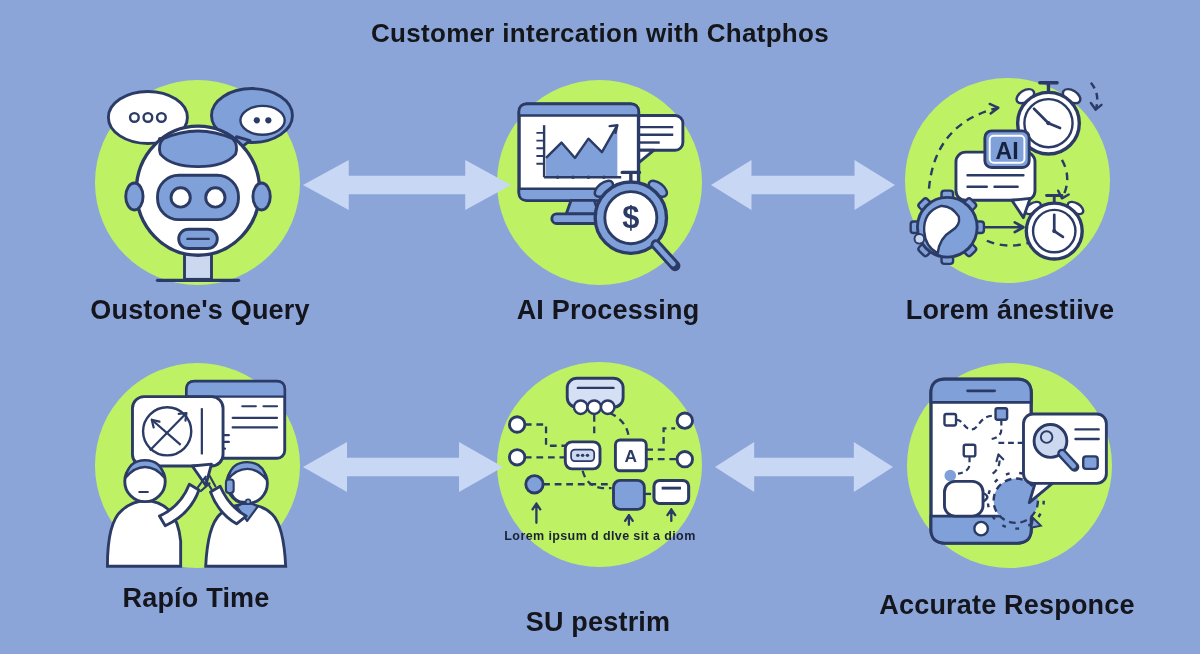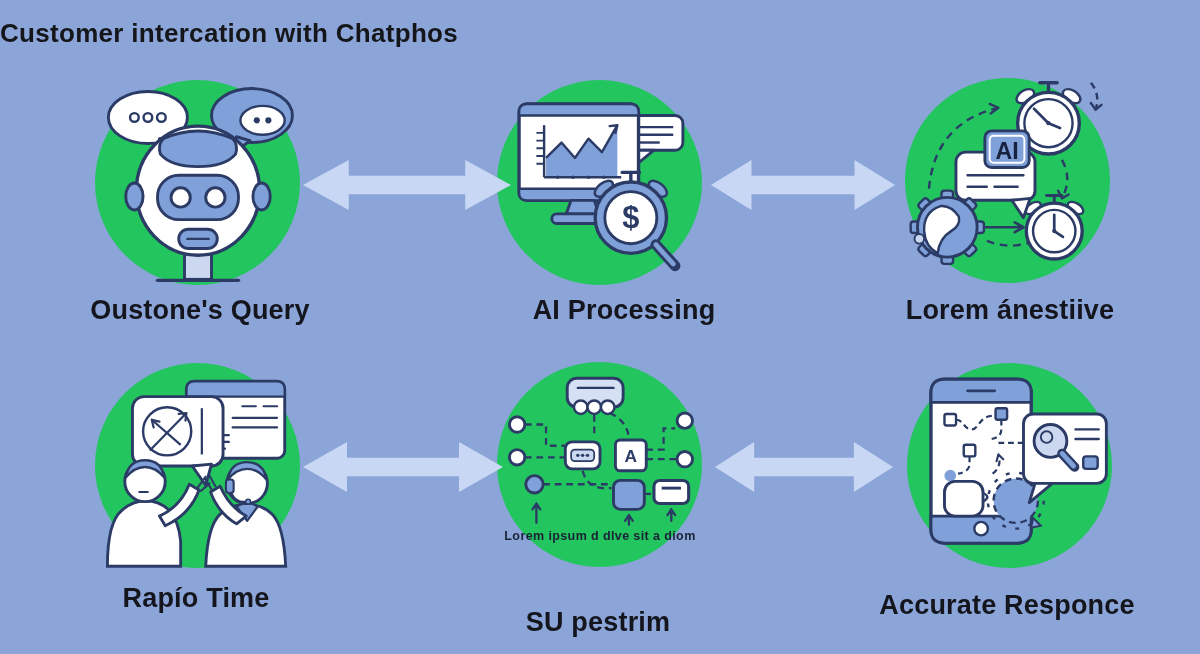--- a/index.html
+++ b/index.html
@@ -3,27 +3,27 @@
 <meta charset="utf-8">
 <style>
   html,body{margin:0;padding:0;}
   body{
     width:1200px;height:654px;position:relative;overflow:hidden;
     background:#8CA5D9;
     font-family:"Liberation Sans", sans-serif;
   }
   .title{
     position:absolute;top:18px;left:0;width:1200px;
-    font-size:26px;font-weight:800;
+    text-align:center;font-size:26px;font-weight:800;
     color:#15161A;letter-spacing:0.3px;
   }
   .cell{position:absolute;}
   .circle{
     width:205px;height:205px;border-radius:50%;
-    background:#22c55e;
+    background:#bef264;
     display:flex;align-items:center;justify-content:center;
   }
   .circle svg{width:212px;height:212px;overflow:visible;}
   .step-label{
     position:absolute;width:320px;text-align:center;
     font-size:27px;font-weight:700;color:#14151D;letter-spacing:0.2px;
   }
   .arrow{position:absolute;}
   .arrow svg{display:block;}
   text{font-family:"Liberation Sans", sans-serif;}
@@ -284,21 +284,21 @@
       <circle cx="148" cy="80" r="6" fill="none" stroke="#2B3B66" stroke-width="2"></circle>
       <line x1="164" y1="97" x2="177" y2="111" stroke="#2B3B66" stroke-width="10" stroke-linecap="round"></line>
       <line x1="164" y1="97" x2="176" y2="110" stroke="#7FA0D8" stroke-width="5" stroke-linecap="round"></line>
       <path d="M178,72 h24 M178,82 h24" stroke="#2B3B66" stroke-width="2.5" stroke-linecap="round"></path>
       <rect x="186" y="100" width="15" height="13" rx="3" fill="#7FA0D8" stroke="#2B3B66" stroke-width="2.5"></rect>
     </svg>
   </div>
 </div>
 
 <div class="step-label" style="left:40px;top:295px;">Oustone's Query</div>
-<div class="step-label" style="left:464px;top:295px;">AI Processing</div>
+<div class="step-label" style="left:448px;top:295px;">AI Processing</div>
 <div class="step-label" style="left:850px;top:295px;">Lorem ánestiive</div>
 <div class="step-label" style="left:36px;top:583px;">Rapío Time</div>
 <div class="step-label" style="left:438px;top:607px;">SU pestrim</div>
 <div class="step-label" style="left:847px;top:583px;margin-top:7px;">Accurate Responce</div>
 
 <div class="arrow" style="left:303px;top:157px;">
   <svg width="208" height="56" viewBox="0 0 200 54" preserveAspectRatio="none">
     <polygon points="0,27 44,3 44,18 156,18 156,3 200,27 156,51 156,36 44,36 44,51" fill="#C8D7F3"></polygon>
   </svg>
 </div>

